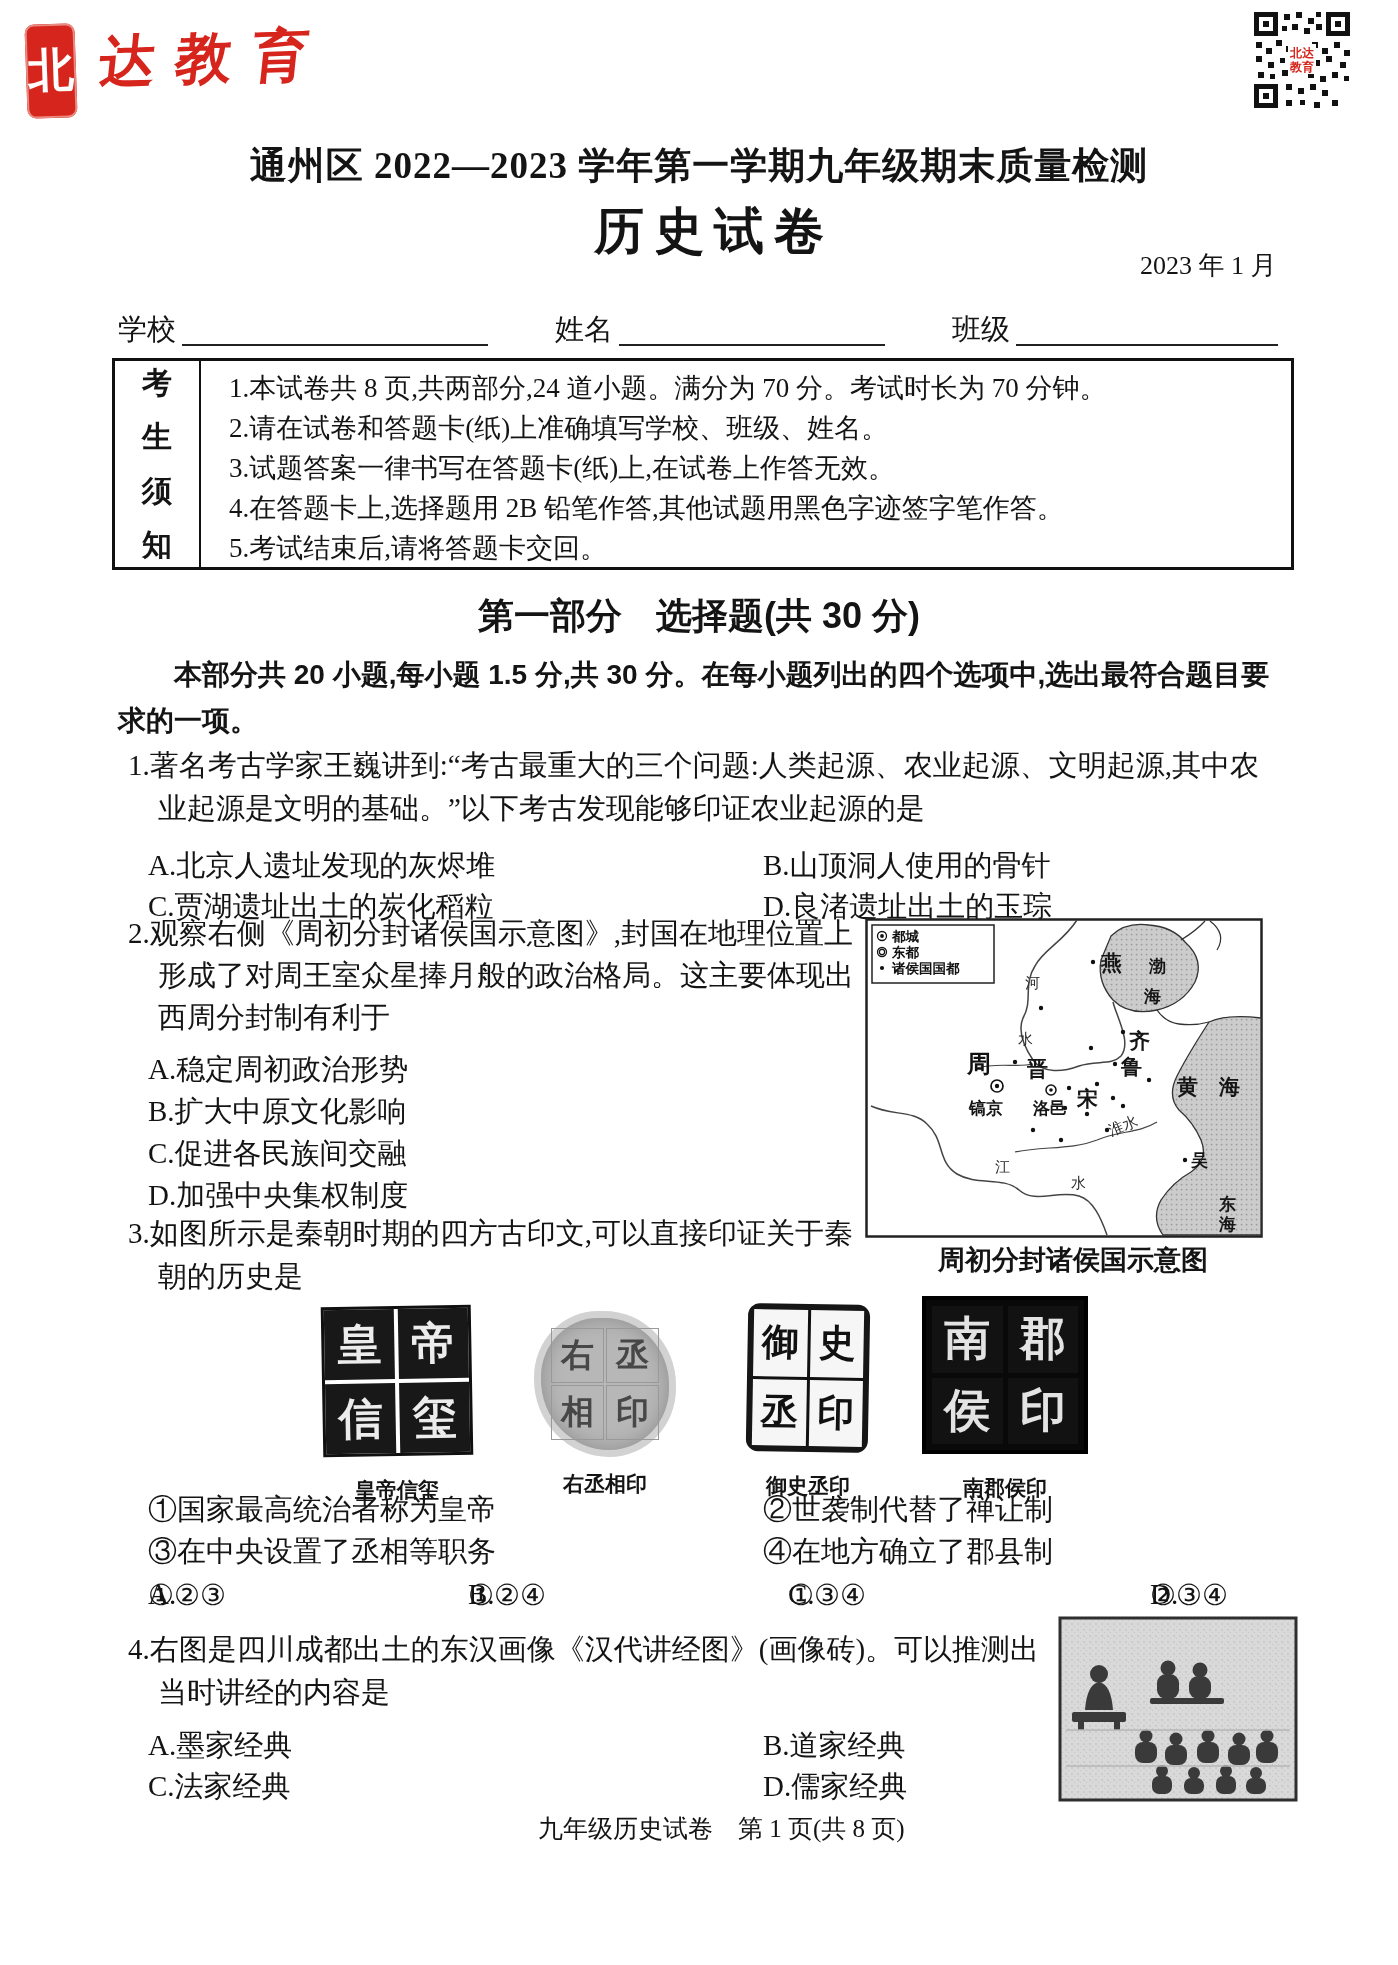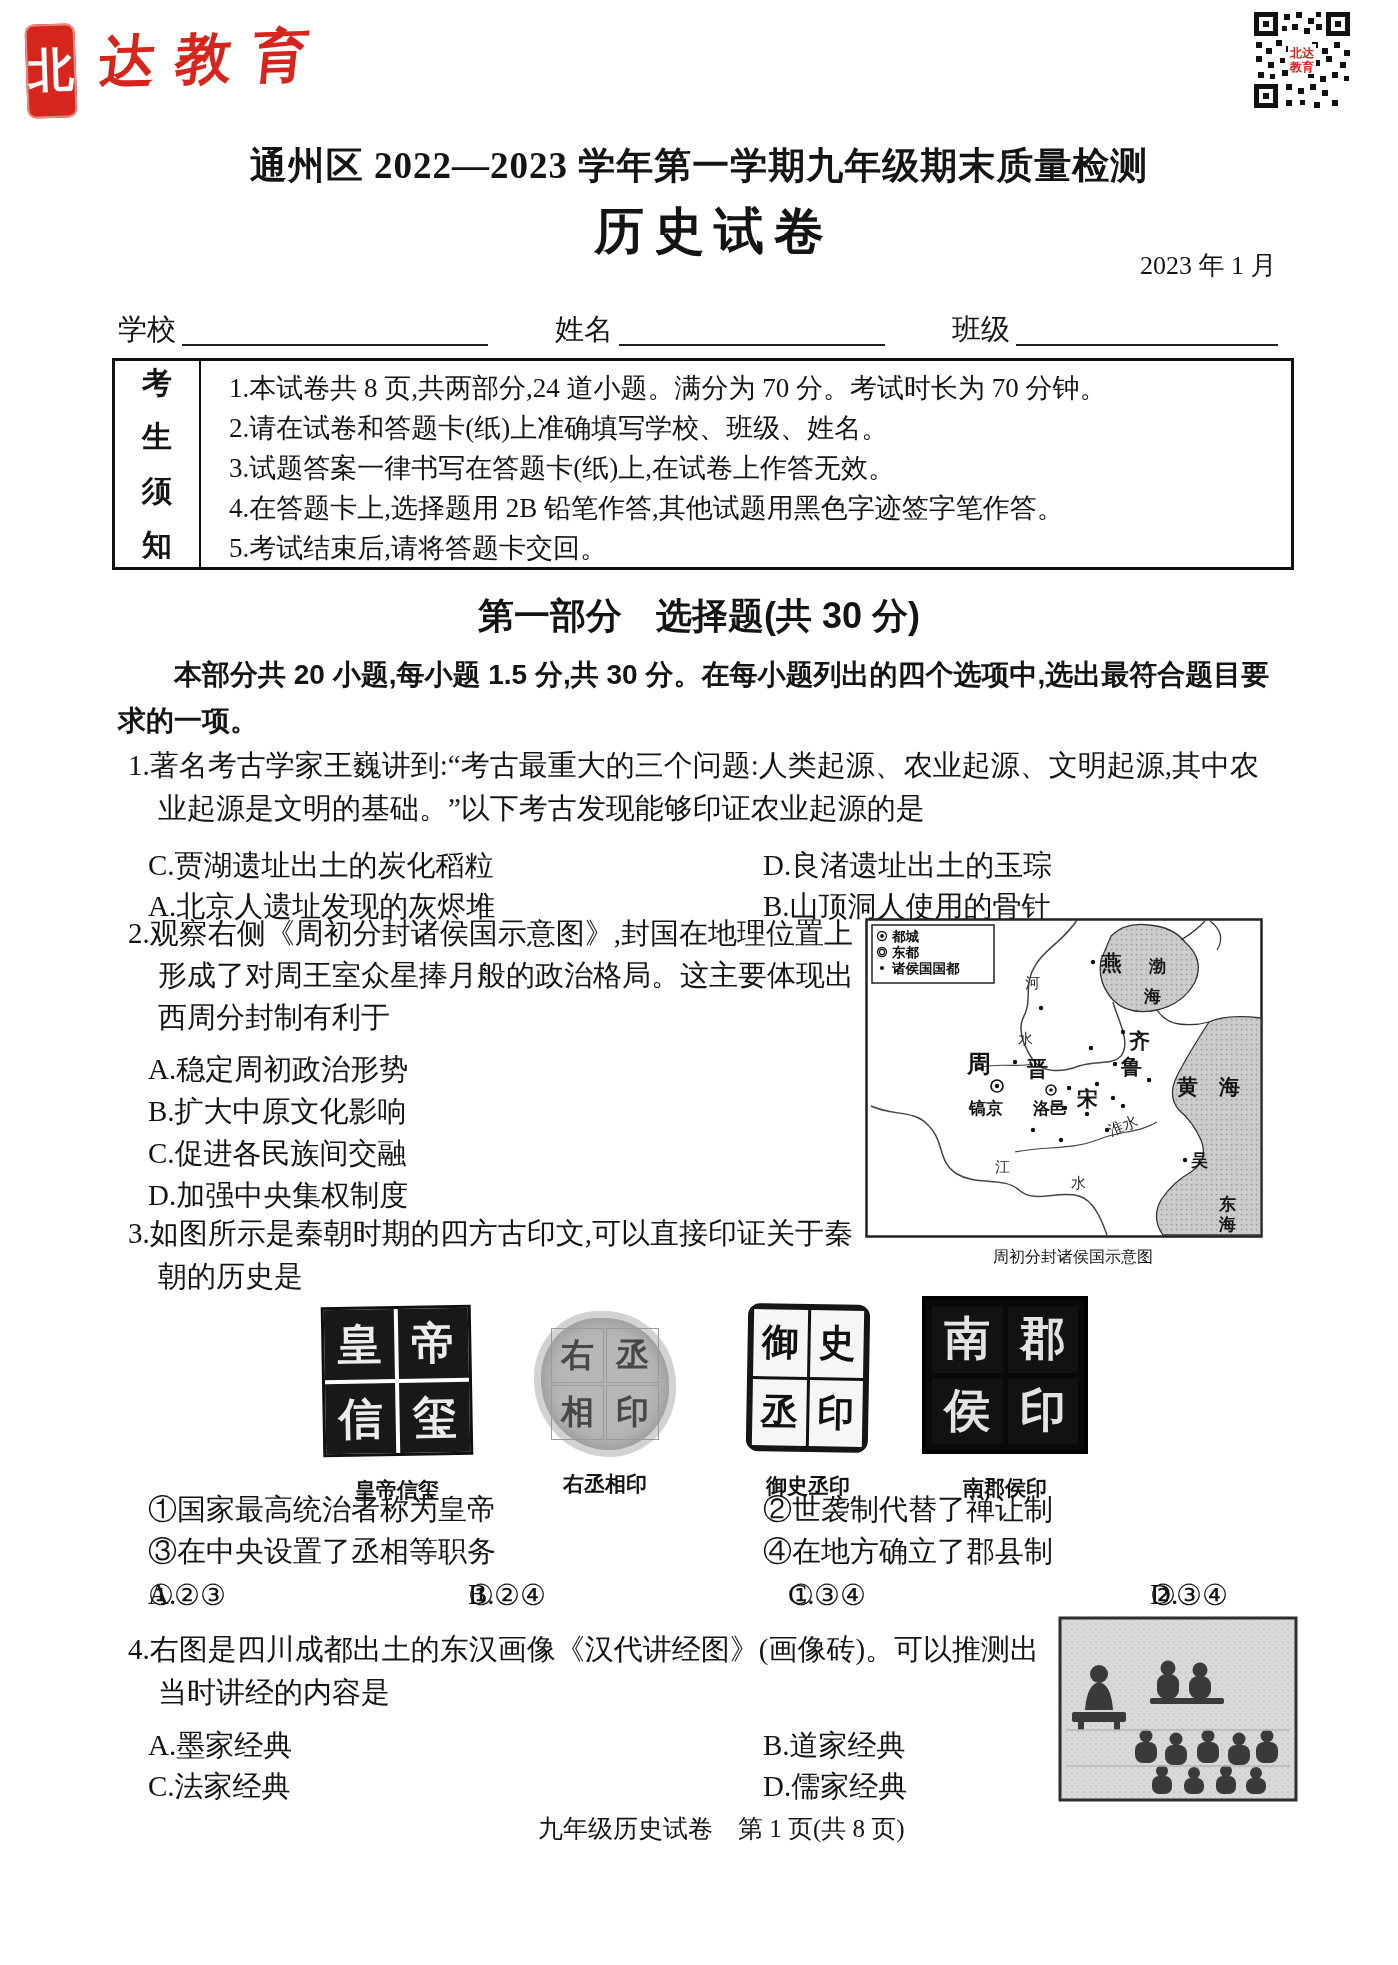--- a/index.html
+++ b/index.html
@@ -53,21 +53,21 @@
 
   #q1{left:118px;top:734px;width:1166px;}
   #q2{left:118px;top:902px;width:762px;line-height:42px;}
   #q2 .optlist{margin-top:7px;}
   #q3{left:118px;top:1202px;width:762px;}
   #q4{left:118px;top:1618px;width:932px;}
   #q4 .opts{margin-top:10px;}
 
   
   .map-fig{left:865px;top:918px;width:416px;}
-  .map-caption{margin-top:5px;text-align:center;font-size:16px;font-weight:normal;
+  .map-caption{text-align:center;font-size:27px;font-weight:bold;
       font-family:"Liberation Sans",sans-serif;}
   .mt-leg{font:bold 13.5px "Liberation Sans",sans-serif;fill:#111;}
   .mt-big{font:bold 21px "Liberation Serif",serif;fill:#151515;}
   .mt-zhou{font:bold 24px "Liberation Serif",serif;fill:#101010;}
   .mt-med{font:bold 17px "Liberation Serif",serif;fill:#151515;}
   .mt-riv{font:15px "Liberation Serif",serif;fill:#2b2b2b;}
 
   
   .seals{left:118px;top:1292px;width:1166px;height:200px;}
   .seal-wrap{position:absolute;text-align:center;}
@@ -207,26 +207,26 @@
 
   <div class="abs sec-heading">
     <span>第一部分</span><span class="gap"></span><span>选择题(共 30 分)</span>
   </div>
   <div class="abs intro">本部分共 20 小题,每小题 1.5 分,共 30 分。在每小题列出的四个选项中,选出最符合题目要求的一项。</div>
 
   <div class="q" id="q1">
     <p class="stem"><span>1.</span><span>著名考古学家王巍讲到:“考古最重大的三个问题:人类起源、农业起源、文明起源,其中农业起源是文明的基础。”以下考古发现能够印证农业起源的是</span></p>
     <div class="opts">
       <div class="optrow">
+        <span class="c1"><span>A.</span><span>北京人遗址发现的灰烬堆</span></span>
+        <span class="c2"><span>B.</span><span>山顶洞人使用的骨针</span></span>
+      </div>
+      <div class="optrow">
         <span class="c1"><span>C.</span><span>贾湖遗址出土的炭化稻粒</span></span>
         <span class="c2"><span>D.</span><span>良渚遗址出土的玉琮</span></span>
-      </div>
-      <div class="optrow">
-        <span class="c1"><span>A.</span><span>北京人遗址发现的灰烬堆</span></span>
-        <span class="c2"><span>B.</span><span>山顶洞人使用的骨针</span></span>
       </div>
     </div>
   </div>
 
   <div class="q" id="q2">
     <p class="stem"><span>2.</span><span>观察右侧《周初分封诸侯国示意图》,封国在地理位置上形成了对周王室众星捧月般的政治格局。这主要体现出西周分封制有利于</span></p>
     <div class="optlist">
       <div><span>A.</span><span>稳定周初政治形势</span></div>
       <div><span>B.</span><span>扩大中原文化影响</span></div>
       <div><span>C.</span><span>促进各民族间交融</span></div>

